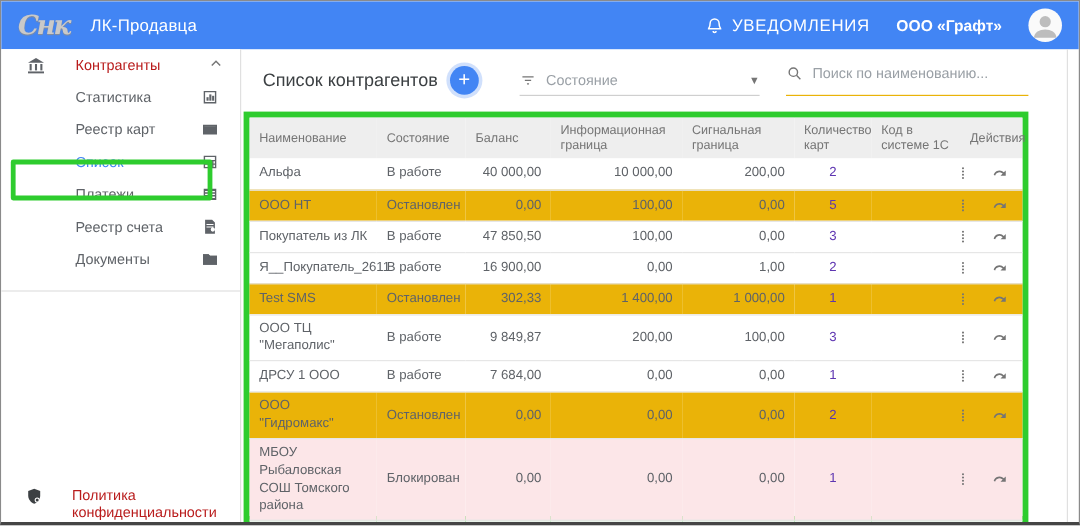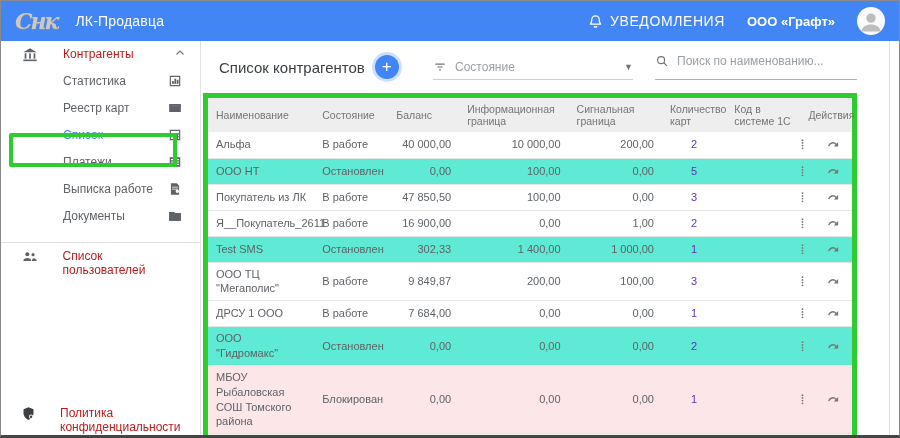--- a/index.html
+++ b/index.html
@@ -45,21 +45,21 @@
 
   
   .annotated-box { margin:0 42px 0 2px; border:5px solid #2ecc2e; background:#fff; height:342px; display:flex; flex-direction:column; }
   table.grid { width:100%; border-collapse:collapse; table-layout:fixed; }
   .grid th { background:#eee; color:#757575; font-weight:400; font-size:10.5px; padding:5px 8px; text-align:left; }
   .grid td { font-size:11px; color:#5f6368; padding:4px 8px; border-bottom:1px solid #e6e6e6; line-height:1.35; }
   .grid tr { height:26px; }
   .col-num, .al-r { text-align:right; }
   .al-c { text-align:center; }
   .row-white { background:#fff; }
-  .row-yellow { background:#5eead4; }
+  .row-yellow { background:#eab308; }
   .row-pink { background:#fce6e8; }
   .row-green { background:#e9f3ea; }
   .cards-link { color:#5e35b1; cursor:pointer; }
   .actions-cell { display:flex; justify-content:flex-end; align-items:center; gap:16px; padding-right:4px; }
   .act-ico { cursor:pointer; display:flex; }
 
   .scroll-line { position:absolute; right:9px; top:40px; bottom:0; width:1px; background:#e0e0e0; }
 </style>
 </head>
 <body>
@@ -145,51 +145,41 @@
       <div class="nav-sub">
         <span>Платежи</span>
         <span class="sub-ico">
           <svg class="ic" width="14" height="14" viewBox="0 0 24 24" fill="#5f6368">
               <path d="M3 4h18v16H3zm2 3v2h14V7zm0 4v2h14v-2zm0 4v2h14v-2z" fill-rule="evenodd"></path>
             </svg>
         </span>
       </div>
 
       <div class="nav-sub">
-        <span>Выписка работе</span>
+        <span>Реестр счета</span>
         <span class="sub-ico">
           <svg class="ic" width="14" height="14" viewBox="0 0 24 24" fill="#5f6368">
               <path d="M5 2h10l4 4v16H5zm2 6v1.6h10V8zm0 3.4v1.6h10v-1.6zM13 16a3 3 0 1 0 6 0 3 3 0 0 0-6 0z" fill-rule="evenodd"></path>
             </svg>
         </span>
       </div>
 
       <div class="nav-sub">
         <span>Документы</span>
         <span class="sub-ico">
           <svg class="ic" width="14" height="14" viewBox="0 0 24 24" fill="#5f6368">
               <path d="M2 5h8l2 2h10v13H2zm0 5h20"></path>
               <path d="M2 5h8l2 2h10v3H2zM2 11h20v9H2z"></path>
             </svg>
         </span>
       </div>
 
       <div class="nav-divider"></div>
 
 
-      <div class="nav-item">
-        <span class="nav-ico">
-          <svg class="ic" width="16" height="16" viewBox="0 0 24 24" fill="#5f6368">
-              <circle cx="8" cy="8" r="3"></circle>
-              <circle cx="16.5" cy="8.5" r="2.4"></circle>
-              <path d="M2 18c0-3 3-4.5 6-4.5S14 15 14 18zM15 18c0-2 .8-3.4 2-4 2.5 0 5 1.4 5 4z"></path>
-            </svg>
-        </span>
-        <span>Список пользователей</span>
-      </div>
 
       <div class="nav-bottom">
         <div class="nav-item">
           <span class="nav-ico">
             <svg class="ic" width="15" height="15" viewBox="0 0 24 24" fill="#3c4043">
                 <path d="M12 2l8 3v6c0 5-3.5 9.5-8 11-4.5-1.5-8-6-8-11V5z"></path>
                 <circle cx="16" cy="17" r="3.4" fill="#fff"></circle>
                 <circle cx="16" cy="17" r="2" fill="#3c4043"></circle>
               </svg>
           </span>

